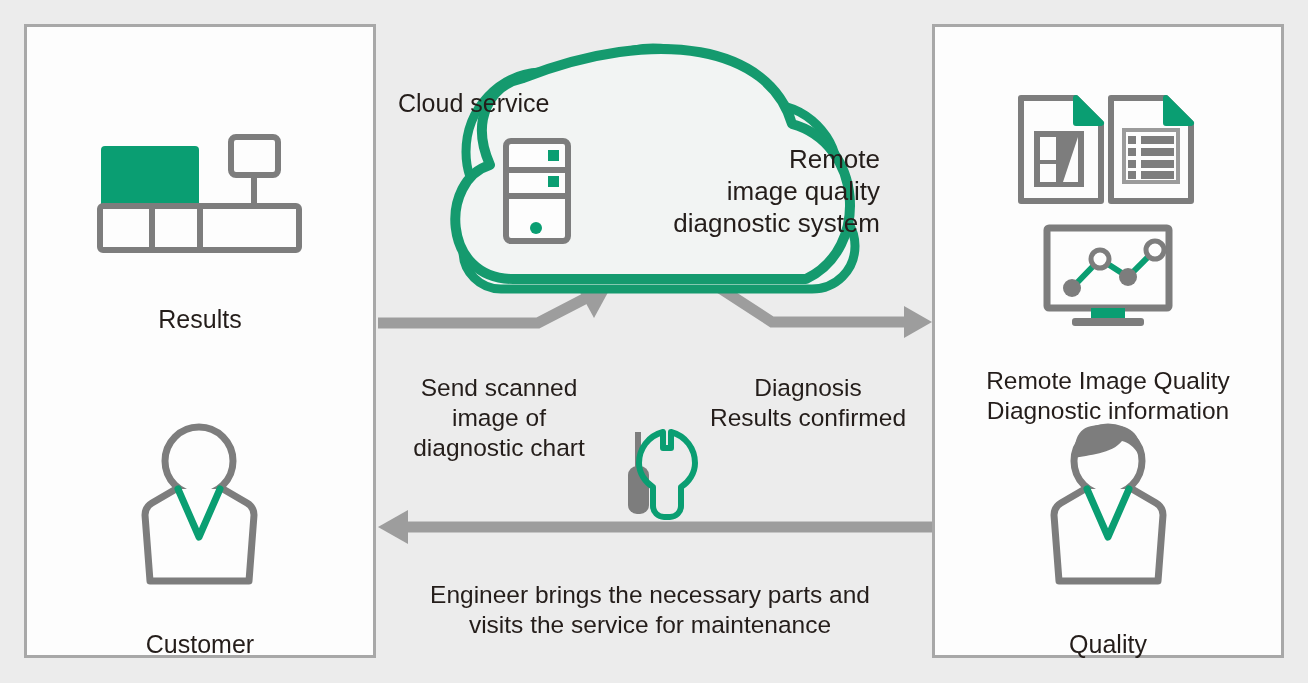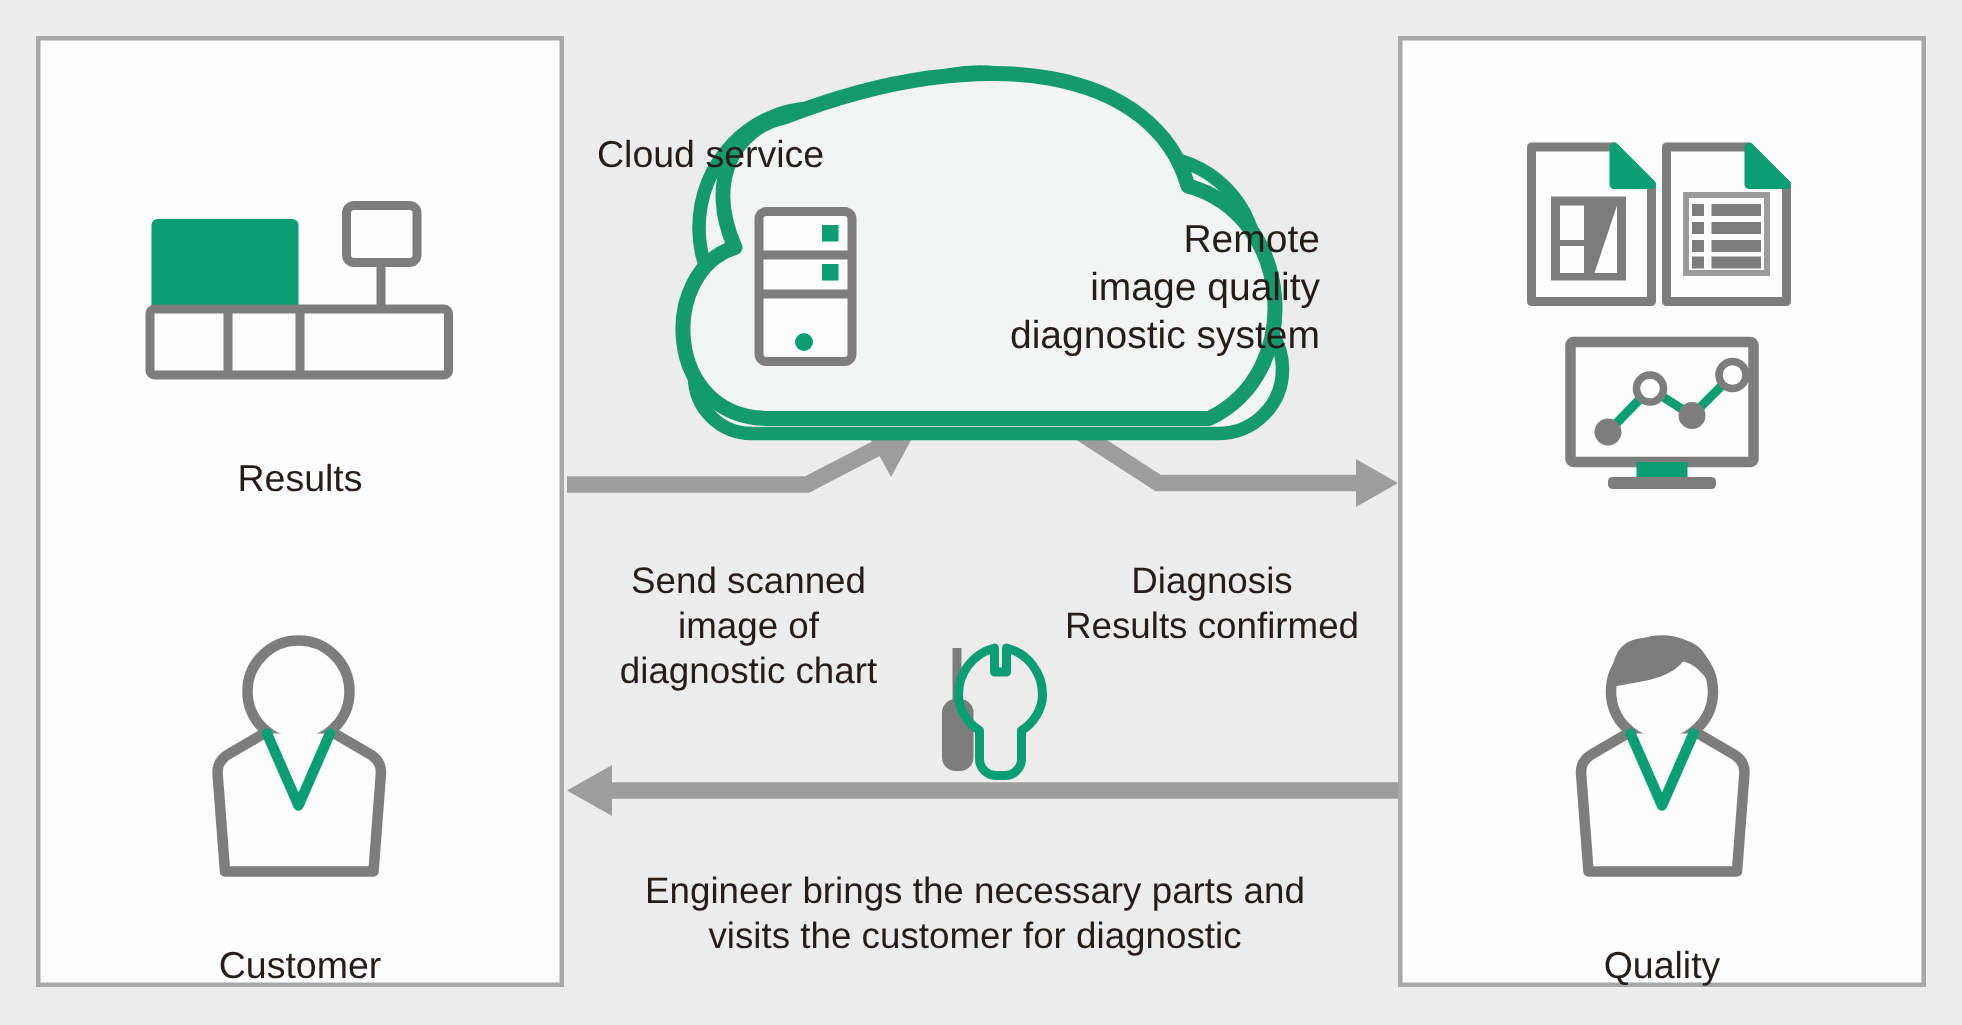--- a/index.html
+++ b/index.html
@@ -228,18 +228,20 @@
 diagnostic system</div>
 
   <div class="cap cap-dark" id="label-diagnosis">Diagnosis
 Results confirmed</div>
 
   <div class="cap cap-dark" id="label-send">Send scanned
 image of
 diagnostic chart</div>
 
   <div class="cap cap-dark" id="label-engineer-visit">Engineer brings the necessary parts and
-visits the customer for diagnostic</div>
-
+visits the service for maintenance</div>
+
+  <div class="cap cap-dark" id="label-rqdi">Remote Image Quality
+Diagnostic information</div>
 
   <div class="cap cap-dark" id="label-engineer">Quality</div>
 
 </div>
 
 </body></html>

